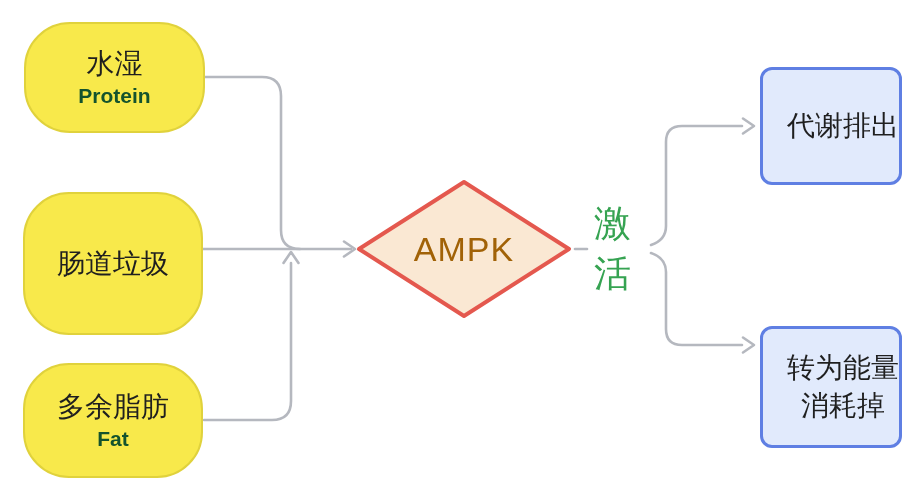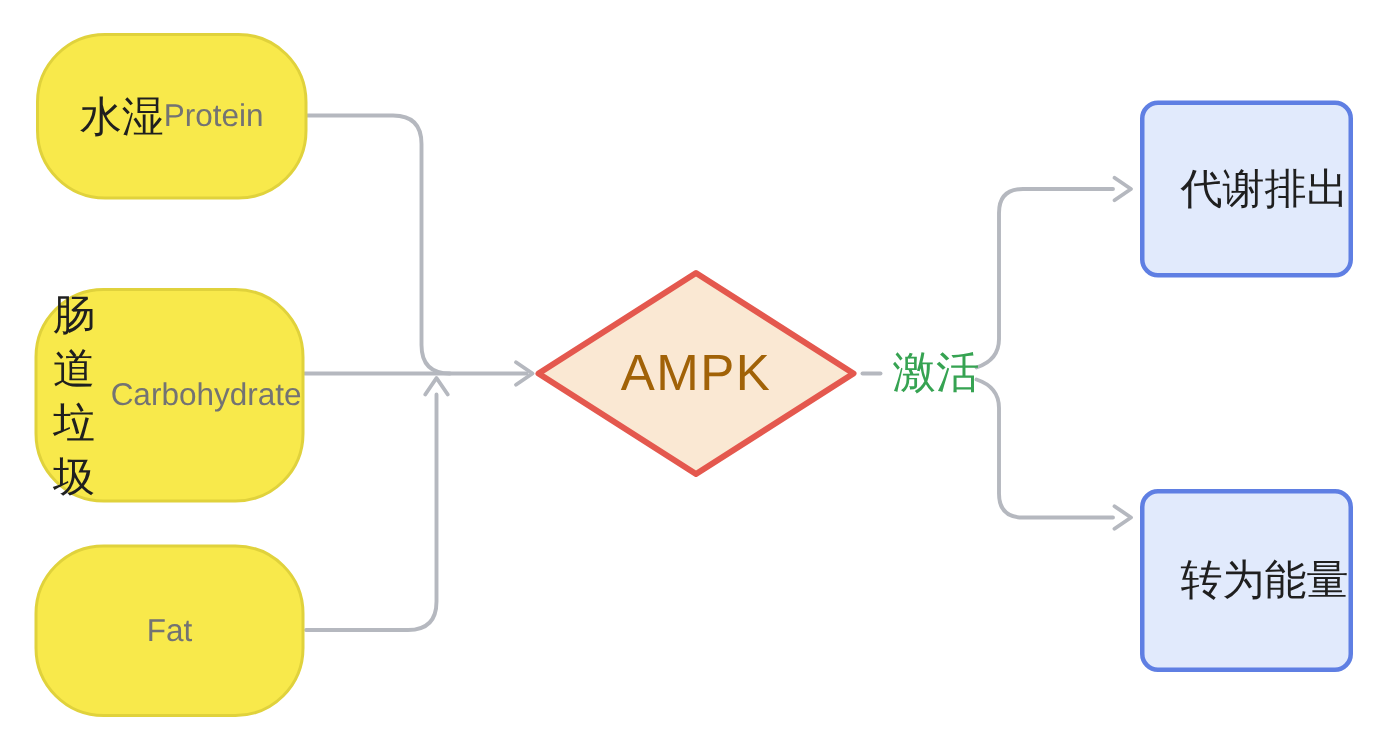--- a/index.html
+++ b/index.html
@@ -5,40 +5,40 @@
   html,body{margin:0;padding:0;background:#ffffff;}
   .canvas{
     position:relative;
     width:921px;height:496px;
     background:#ffffff;
     font-family:"Liberation Sans","DejaVu Sans",sans-serif;
     overflow:hidden;
   }
   .wires{position:absolute;left:0;top:0;width:921px;height:496px;}
 
-  .node{position:absolute;display:flex;align-items:center;justify-content:center;box-sizing:border-box;text-align:center;}
+  .node{position:absolute;display:flex;flex-direction:column;align-items:center;justify-content:center;box-sizing:border-box;text-align:center;}
 
   .src{
     background:#F8E94B;
     border:2.5px solid #E0D23C;
     border-radius:46px;
   }
   .src .zh{font-size:28px;color:#1f1f1f;line-height:36px;}
-  .src .en{font-size:21px;color:#737373;line-height:27px;}
+  .src .en{font-size:21px;color:#14532d;line-height:27px;font-weight:bold;}
 
   .hub-label{
     position:absolute;left:384px;top:228px;width:160px;height:42px;
     display:flex;align-items:center;justify-content:center;
     font-size:34px;color:#a16207;letter-spacing:1px;
   }
 
   .edge-label{
     position:absolute;left:594px;top:231px;width:60px;height:36px;
     display:flex;align-items:center;justify-content:center;
-    font-size:29px;color:#36A352;
+    font-size:37px;color:#36A352;
   }
 
   .out{
     background:#E1EAFC;
     border:3px solid #5F7FE3;
     border-radius:12px;
     padding-left:24px;
   }
   .out .zh{font-size:28px;color:#1f1f1f;line-height:38px;}
 </style>
@@ -70,32 +70,33 @@
     <polygon points="359,249 464,182 569,249 464,316" fill="#FAE8D3" stroke="#E4584E" stroke-width="4" stroke-linejoin="round"></polygon>
   </svg>
 
   <div class="node src" style="left:24px;top:22px;width:181px;height:111px;">
     <div class="zh">水湿</div>
     <div class="en">Protein</div>
   </div>
 
   <div class="node src" style="left:23px;top:192px;width:180px;height:143px;">
     <div class="zh">肠道垃圾</div>
-    <div class="en">Carbohydrate</div>
   </div>
 
   <div class="node src" style="left:23px;top:363px;width:180px;height:115px;">
+    <div class="zh">多余脂肪</div>
     <div class="en">Fat</div>
   </div>
 
   <div class="hub-label">AMPK</div>
 
   <div class="edge-label">激活</div>
 
   <div class="node out" style="left:760px;top:67px;width:142px;height:118px;">
     <div class="zh">代谢排出</div>
   </div>
 
   <div class="node out" style="left:760px;top:285px;width:142px;height:122px;margin-top:41px;">
     <div class="zh">转为能量</div>
+    <div class="zh">消耗掉</div>
   </div>
 
 </div>
 
 </body></html>

